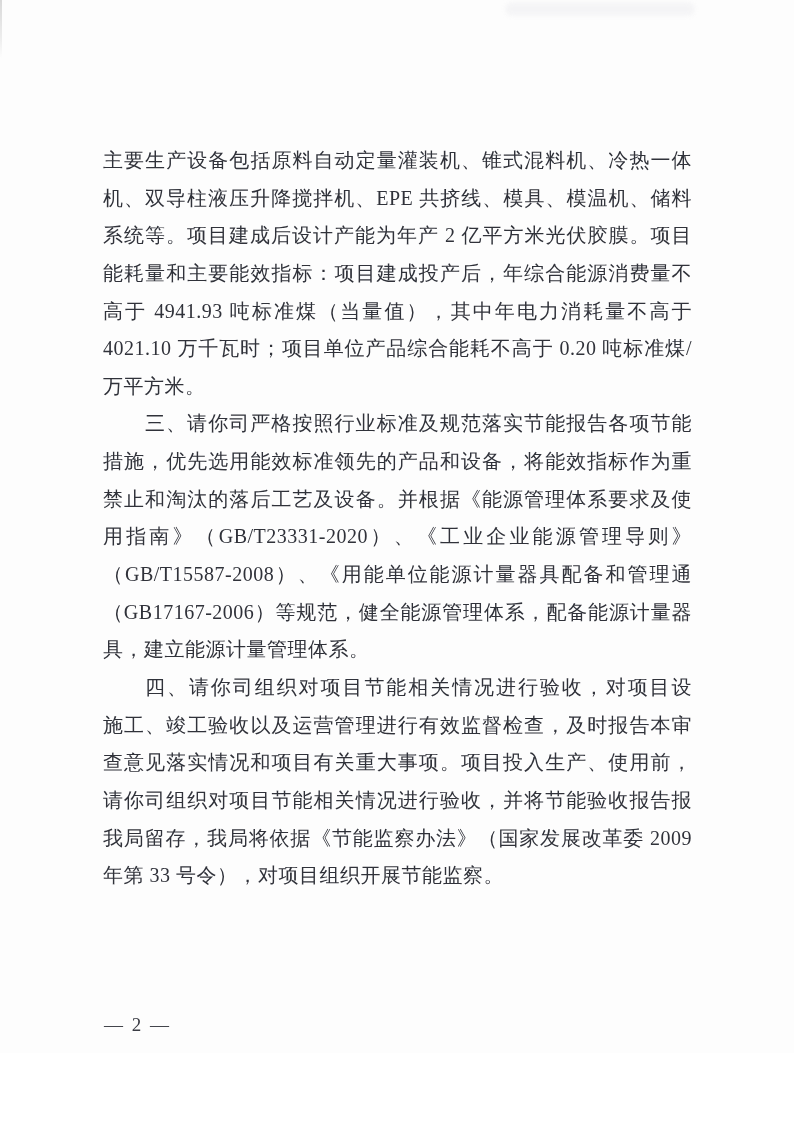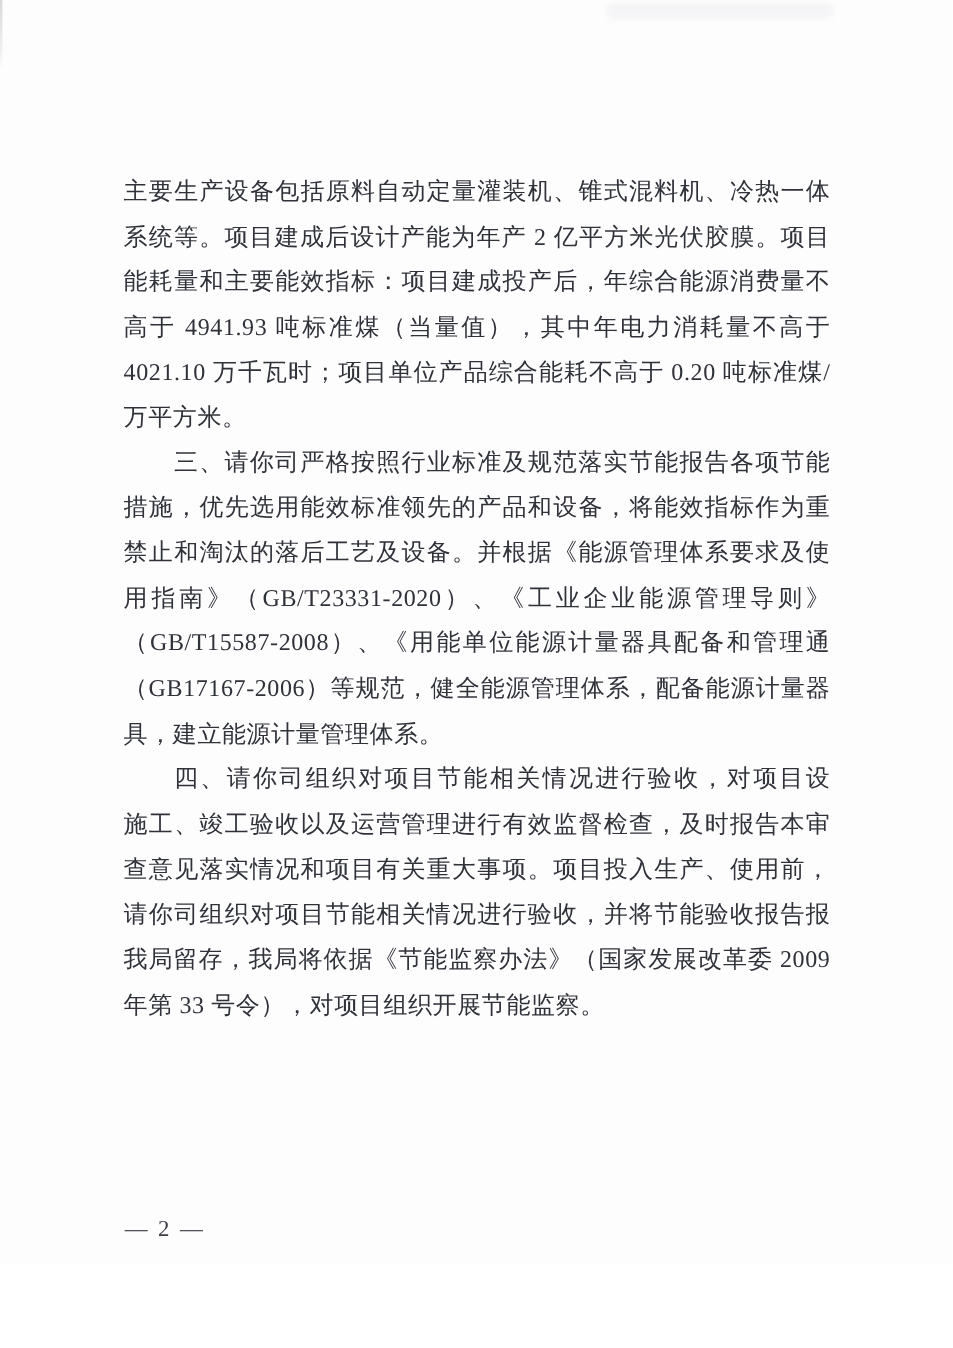--- a/index.html
+++ b/index.html
@@ -75,20 +75,21 @@
 
 <div class="page">
 
   <div class="edge-artifact"></div>
   <div class="smudge-top"></div>
 
   <main class="body-text">
 
     <div class="para">
       <div class="ln j">主要生产设备包括原料自动定量灌装机、锥式混料机、冷热一体</div>
+      <div class="ln j">机、双导柱液压升降搅拌机、EPE 共挤线、模具、模温机、储料</div>
       <div class="ln j">系统等。项目建成后设计产能为年产 2 亿平方米光伏胶膜。项目</div>
       <div class="ln j">能耗量和主要能效指标：项目建成投产后，年综合能源消费量不</div>
       <div class="ln j">高于 4941.93 吨标准煤（当量值），其中年电力消耗量不高于</div>
       <div class="ln j">4021.10 万千瓦时；项目单位产品综合能耗不高于 0.20 吨标准煤/</div>
       <div class="ln">万平方米。</div>
     </div>
 
     <div class="para">
       <div class="ln j indent">三、请你司严格按照行业标准及规范落实节能报告各项节能</div>
       <div class="ln j">措施，优先选用能效标准领先的产品和设备，将能效指标作为重</div>

